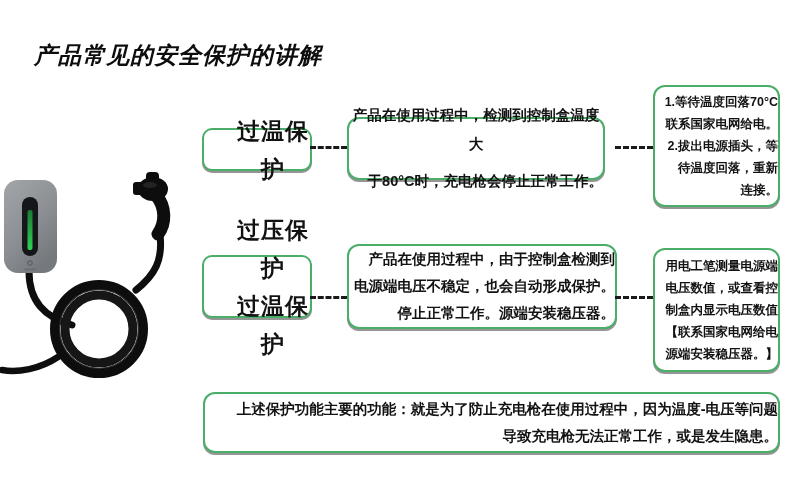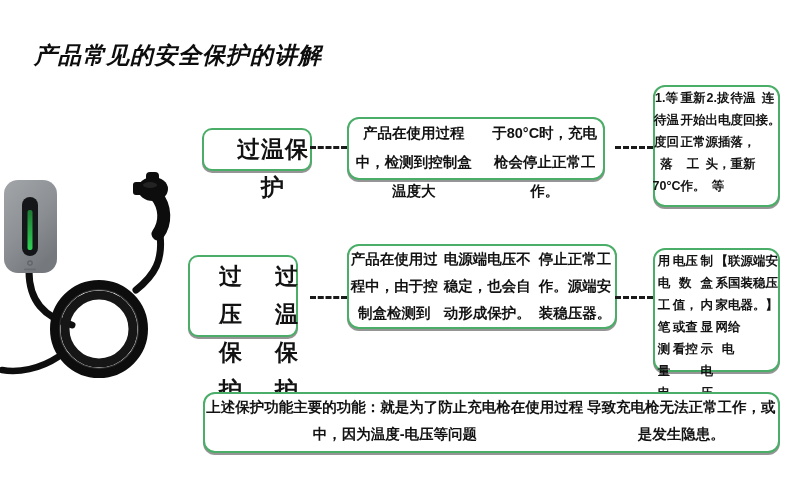--- a/index.html
+++ b/index.html
@@ -8,27 +8,27 @@
     font-family:"Liberation Sans","DejaVu Sans",sans-serif;color:#111;
   }
   .page-title{
     position:absolute;left:34px;top:40px;font-size:23px;font-weight:700;
     letter-spacing:1px;color:#0d0d0d;font-style:italic;
   }
   .gbox{
     position:absolute;box-sizing:border-box;background:#fff;
     border:2px solid #4aad68;border-radius:12px;
     box-shadow:0 2px 0 rgba(20,20,20,.45);
-    display:flex;justify-content:center;align-items:flex-start;
+    display:flex;flex-direction:column;justify-content:center;align-items:flex-end;
     text-align:center;font-weight:700;color:#121212;
   }
   .label-box{border-radius:10px;font-size:23px;letter-spacing:1px;}
   .label-box .ln{display:block;line-height:38px;margin-left:32px;}
   #r1label{left:202px;top:128px;width:110px;height:43px;}
-  #r2label{left:188px;top:255px;width:110px;height:82px;}
+  #r2label{left:202px;top:255px;width:110px;height:63px;}
   #r1desc{left:347px;top:117px;width:258px;height:63px;font-size:14.5px;gap:8px;}
   #r1desc .ln{display:block;line-height:29px;}
   #r2desc{left:347px;top:244px;width:270px;height:85px;font-size:14.5px;}
   #r2desc .ln{display:block;line-height:27px;}
   #r1remedy{left:653px;top:85px;width:127px;height:122px;font-size:12.5px;}
   #r2remedy{left:653px;top:248px;width:127px;height:124px;font-size:12.5px;}
   .remedy .ln{display:block;line-height:22px;}
   #summary{left:203px;top:392px;width:577px;height:61px;font-size:14.5px;}
   #summary .ln{display:block;line-height:27px;}
   .dash{
@@ -90,21 +90,21 @@
     <span class="ln">过温保护</span>
   </div>
   <div class="dash" id="dashA"></div>
   <div class="gbox" id="r1desc">
     <span class="ln">产品在使用过程中，检测到控制盒温度大</span>
     <span class="ln">于80°C时，充电枪会停止正常工作。</span>
   </div>
   <div class="dash" id="dashB"></div>
   <div class="gbox remedy" id="r1remedy">
     <span class="ln">1.等待温度回落70°C</span>
-    <span class="ln">重新开始正常工作。</span>
+    <span class="ln">联系国家电网给电。</span>
     <span class="ln">2.拔出电源插头，等</span>
     <span class="ln">待温度回落，重新</span>
     <span class="ln">连接。</span>
   </div>
 
   <div class="gbox label-box" id="r2label">
     <span class="ln">过压保护</span>
     <span class="ln">过温保护</span>
   </div>
   <div class="dash" id="dashC"></div>

